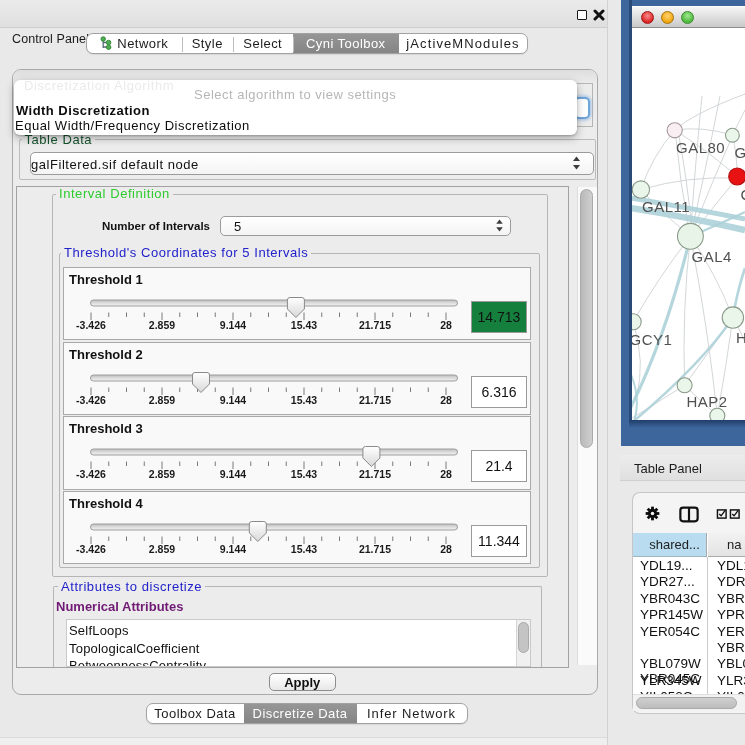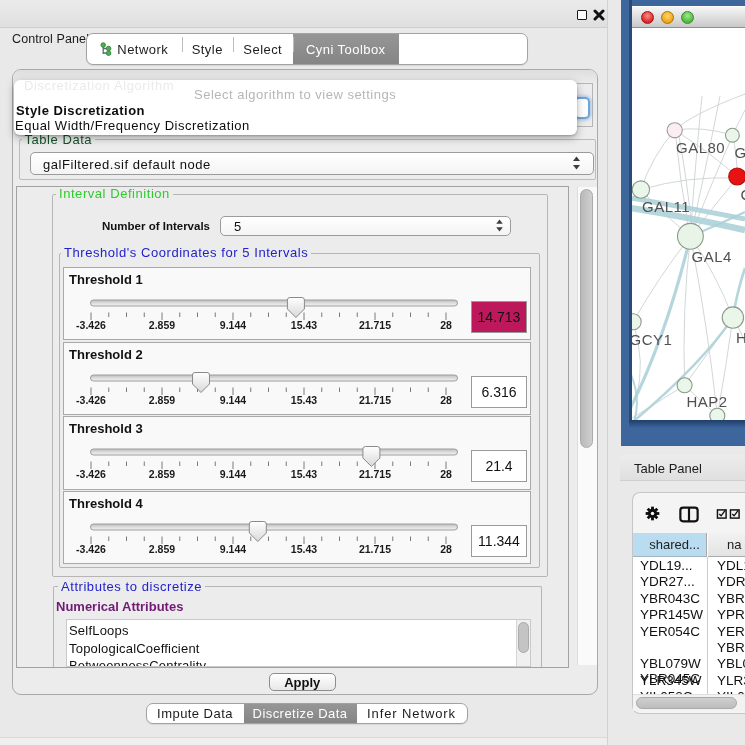--- a/index.html
+++ b/index.html
@@ -15,49 +15,50 @@
 
 <div class="abs" style="left:0;top:0;width:607px;height:745px;background:#e9e9e9;"></div>
 <div class="abs" style="left:0;top:0;width:607px;height:28px;background:linear-gradient(#ebebeb,#dfdfdf);border-bottom:1px solid #cdcdcd;"></div>
 <div class="abs" style="left:12px;top:8px;font-size:12.5px;color:#1a1a1a;letter-spacing:0.1px;margin-top:24px;">Control Panel</div>
 <div class="abs" style="left:577px;top:10px;width:10px;height:10px;border:1.6px solid #1a1a1a;border-radius:1px;background:#fff;"></div>
 <svg class="abs" style="left:593px;top:9px;" width="12" height="12" viewBox="0 0 12 12">
 <path d="M2 2 L10 10 M10 2 L2 10" stroke="#111" stroke-width="3" stroke-linecap="round"></path>
   </svg>
 <div class="abs" style="left:607px;top:0;width:1px;height:745px;background:#d2d2d2;"></div>
 <div class="abs" style="left:0;top:737px;width:607px;height:8px;background:#efefef;border-top:1px solid #dadada;"></div>
-<div class="abs" style="left:86px;top:33px;width:442px;height:32px;background:#fff;border:1px solid #a2a2a2;border-radius:7px;display:flex;overflow:hidden;position:absolute;box-shadow:0 1px 1px rgba(0,0,0,0.08);align-items:flex-end;">
+<div class="abs" style="left:86px;top:33px;width:442px;height:21px;background:#fff;border:1px solid #a2a2a2;border-radius:7px;display:flex;overflow:hidden;position:absolute;box-shadow:0 1px 1px rgba(0,0,0,0.08);align-items:flex-end;">
 <div class="seg" style="width:94.5px;"><svg width="13" height="15" viewBox="0 0 13 15" style="margin-right:4px;">
 <path d="M3.2 3.5 V12 M3.2 6.5 H8 M3.2 11 H8" stroke="#5a6b7a" stroke-width="1.3" fill="none"></path>
 <circle cx="3.2" cy="3" r="2.3" fill="#4caf50" stroke="#2e7d32" stroke-width="0.8"></circle>
 <circle cx="8.6" cy="6.5" r="2.3" fill="#4caf50" stroke="#2e7d32" stroke-width="0.8"></circle>
 <circle cx="8.6" cy="11.2" r="2.3" fill="#4caf50" stroke="#2e7d32" stroke-width="0.8"></circle>
 </svg>Network</div>
 <div class="seg" style="width:51.5px;">Style</div>
 <div class="seg" style="width:59.5px;">Select</div>
 <div class="seg segsel" style="width:106.5px;">Cyni Toolbox</div>
+<div class="seg" style="flex:1;letter-spacing:1.1px;">jActiveMNodules</div>
 <i class="segdiv" style="left:94.5px;"></i>
     <i class="segdiv" style="left:146px;"></i>
     <i class="segdiv" style="left:205.5px;"></i>
 </div>
 <div class="abs" style="left:12px;top:69px;width:586px;height:626px;background:#ececec;border:1px solid #a9a9a9;border-radius:9px;box-shadow:inset 0 1px 0 #f8f8f8;"></div>
 <div class="abs" style="left:13px;top:70px;width:584px;height:14px;background:linear-gradient(#dedede,#ececec);border-radius:8px 8px 0 0;"></div>
 <div class="abs" style="left:577px;top:83px;width:15px;height:1px;background:#b5b5b5;"></div>
 <div class="abs" style="left:592px;top:83px;width:1px;height:44px;background:#b5b5b5;"></div>
 <div class="abs" style="left:577px;top:126px;width:15px;height:1px;background:#b5b5b5;"></div>
 <div class="abs" style="left:574px;top:97px;width:16px;height:22px;background:#fff;border:2px solid #6ea5da;border-radius:4px;box-shadow:0 0 3px 1.5px rgba(110,160,220,0.5);border-radius:5px;"></div>
 <div class="abs" style="left:14px;top:80px;width:563px;height:54.5px;background:#fff;border-radius:6px;box-shadow:0 3px 8px rgba(0,0,0,0.30),0 1px 2px rgba(0,0,0,0.18);z-index:30;"></div>
 <div class="abs" style="left:24px;top:78px;font-size:13px;color:#e9ebe9;letter-spacing:0.6px;z-index:31;">Discretization Algorithm</div>
 <div class="abs" style="left:194px;top:87px;font-size:13px;color:#b6b6b6;letter-spacing:0.5px;z-index:31;">Select algorithm to view settings</div>
-<div class="abs" style="left:16px;top:103px;font-size:13px;font-weight:bold;color:#0d0d0d;letter-spacing:0.45px;z-index:31;">Style Discretization</div>
+<div class="abs" style="left:16px;top:103px;font-size:13px;font-weight:bold;color:#0d0d0d;letter-spacing:0.45px;z-index:31;">Width Discretization</div>
 <div class="abs" style="left:15px;top:118px;font-size:13px;color:#0d0d0d;letter-spacing:0.5px;z-index:31;">Equal Width/Frequency Discretization</div>
 <div class="abs" style="left:19px;top:139px;width:577px;height:41px;border:1px solid #bcbcbc;border-radius:2px;"></div>
 <div class="gtitle" style="left:21.5px;top:134px;font-size:13px;color:#14532d;background:#ececec;">Table Data</div>
 <div class="combo" style="left:30px;top:151.5px;width:564px;height:23px;">
-<span style="position:absolute;left:12px;top:4px;font-size:13px;color:#111;letter-spacing:0.55px;">galFiltered.sif default node</span>
+<span style="position:absolute;left:0;top:4px;font-size:13px;color:#111;letter-spacing:0.55px;">galFiltered.sif default node</span>
     <svg width="9" height="14" viewBox="0 0 9 14" style="position:absolute;right:12px;top:50%;margin-top:-7px;">
 <path d="M4.5 0.5 L8 5 L1 5 Z" fill="#3c3c3c"></path>
       <path d="M4.5 13.5 L8 9 L1 9 Z" fill="#3c3c3c"></path>
     </svg>
   </div>
 <div class="abs" style="left:16px;top:186px;width:553px;height:482px;background:#ececec;border:1px solid #a2a2a2;"></div>
 <div class="abs" style="left:577px;top:187px;width:20px;height:478px;background:#fafafa;border-left:1px solid #dddddd;"></div>
 <div class="abs" style="left:580px;top:189px;width:12.5px;height:259px;background:linear-gradient(90deg,#b9b9b9,#cfcfcf);border:1px solid #a9a9a9;border-radius:7px;"></div>
 <div class="abs" style="left:52px;top:194px;width:496px;height:383px;border:1px solid #b5b5b5;border-radius:2px;"></div>
 <div class="gtitle" style="left:56px;top:188px;font-size:13px;color:#2ecc2e;">Interval Definition</div>
@@ -112,21 +113,21 @@
       <line x1="364.25" y1="44.5" x2="364.25" y2="49.0" stroke="#7a7a7a" stroke-width="1"></line>
       <line x1="382.00" y1="44.5" x2="382.00" y2="52.0" stroke="#7a7a7a" stroke-width="1"></line>
 <text x="27" y="60.5" font-size="10.5" font-weight="600" fill="#1a1a1a" text-anchor="middle" font-family="Liberation Sans">-3.426</text>
       <text x="98" y="60.5" font-size="10.5" font-weight="600" fill="#1a1a1a" text-anchor="middle" font-family="Liberation Sans">2.859</text>
       <text x="169" y="60.5" font-size="10.5" font-weight="600" fill="#1a1a1a" text-anchor="middle" font-family="Liberation Sans">9.144</text>
       <text x="240" y="60.5" font-size="10.5" font-weight="600" fill="#1a1a1a" text-anchor="middle" font-family="Liberation Sans">15.43</text>
       <text x="311" y="60.5" font-size="10.5" font-weight="600" fill="#1a1a1a" text-anchor="middle" font-family="Liberation Sans">21.715</text>
       <text x="382" y="60.5" font-size="10.5" font-weight="600" fill="#1a1a1a" text-anchor="middle" font-family="Liberation Sans">28</text>
 <path d="M 223.39999999999998 32 Q 223.39999999999998 29.5 225.89999999999998 29.5 L 237.89999999999998 29.5 Q 240.39999999999998 29.5 240.39999999999998 32 L 240.39999999999998 41 L 231.89999999999998 49.5 L 223.39999999999998 41 Z" fill="url(#tg)" stroke="#8a8a8a" stroke-width="1"></path>
 </svg>
-<div style="position:absolute;left:407px;top:33px;width:56px;height:32px;background:#be185d;border:1px solid #9a9a9a;font-size:14px;color:#111;text-align:center;line-height:30px;">14.713</div>
+<div style="position:absolute;left:407px;top:33px;width:56px;height:32px;background:#15803d;border:1px solid #9a9a9a;font-size:14px;color:#111;text-align:center;line-height:30px;">14.713</div>
 </div>
 <div class="abs" style="left:63px;top:341.7px;width:468px;height:73.3px;background:#f9f9f9;border:1px solid #a9a9a9;">
 <div style="position:absolute;left:5px;top:4px;font-size:13px;font-weight:bold;color:#111;">Threshold 2</div>
 <svg width="466" height="71" viewBox="0 0 466 71" style="position:absolute;left:0;top:0;">
 <defs>
         <linearGradient id="tg" x1="0" y1="0" x2="0" y2="1">
           <stop offset="0" stop-color="#ffffff"></stop>
           <stop offset="1" stop-color="#d8d8d8"></stop>
         </linearGradient>
       </defs>
@@ -249,21 +250,21 @@
 <div class="abs" style="left:56px;top:598.5px;font-size:13px;font-weight:bold;color:#701a75;">Numerical Attributes</div>
 <div class="abs" style="left:66px;top:619px;width:465px;height:48px;background:#fff;border:1px solid #c9c9c9;overflow:hidden;">
 <div style="position:absolute;left:2px;top:3px;font-size:13px;color:#111;letter-spacing:0.2px;">SelfLoops</div>
 <div style="position:absolute;left:2px;top:20.7px;font-size:13px;color:#111;letter-spacing:0.2px;">TopologicalCoefficient</div>
 <div style="position:absolute;left:2px;top:38.4px;font-size:13px;color:#111;letter-spacing:0.2px;">BetweennessCentrality</div>
 <div style="position:absolute;right:0;top:0;width:14px;height:48px;background:#f0f0f0;border-left:1px solid #d5d5d5;"></div>
 <div style="position:absolute;right:1.5px;top:1.5px;width:11px;height:31px;background:#c4c4c4;border:1px solid #ababab;border-radius:6px;"></div>
 </div>
 <div class="abs" style="left:268.5px;top:672.5px;width:67.5px;height:18px;background:linear-gradient(#ffffff,#e7e7e7);border:1px solid #8d8d8d;border-radius:5px;text-align:center;font-size:13px;font-weight:bold;color:#111;line-height:17px;">Apply</div>
 <div class="abs" style="left:145.5px;top:702.5px;width:322px;height:21px;background:#fff;border:1px solid #a2a2a2;border-radius:7px;display:flex;overflow:hidden;box-shadow:0 1px 1px rgba(0,0,0,0.08);">
-<div class="seg" style="width:97px;">Impute Data</div>
+<div class="seg" style="width:97px;">Toolbox Data</div>
 <div class="seg segsel" style="width:113px;">Discretize Data</div>
 <div class="seg" style="flex:1;letter-spacing:0.9px;">Infer Network</div>
 </div>
 <div class="abs" style="left:614px;top:368px;width:0;height:0;border-top:4px solid transparent;border-bottom:4px solid transparent;border-left:5px solid #9a9a9a;"></div>
 <div class="abs" style="left:608px;top:0;width:137px;height:745px;background:#e9e9e9;"></div>
 <div class="abs" style="left:621px;top:0;width:124px;height:446px;background:#3c669c;"></div>
 <div class="abs" style="left:629px;top:0;width:3px;height:428px;background:#2a4a78;"></div>
 <div class="abs" style="left:629px;top:420px;width:116px;height:8px;background:linear-gradient(#203d69,#3c669c);"></div>
 <div class="abs" style="left:632px;top:6px;width:113px;height:22px;background:linear-gradient(#f6f6f6,#c9c9c9);border-bottom:1px solid #8f8f8f;border-top:1px solid #fdfdfd;"></div>
 <div class="abs" style="left:641.0px;top:10.5px;width:13px;height:13px;border-radius:50%;background:radial-gradient(circle at 50% 35%, #f98d8d, #dd2222 70%);border:1px solid #9d1a1a;"></div>

